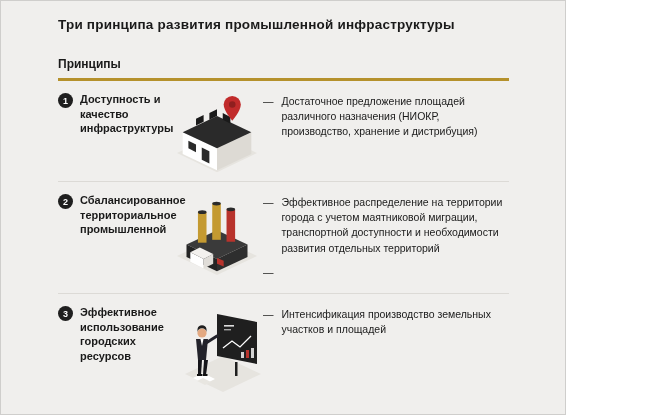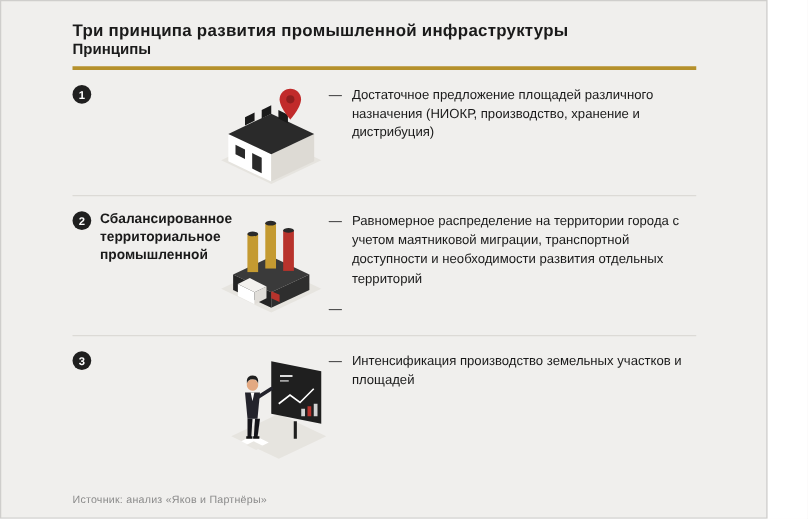--- a/index.html
+++ b/index.html
@@ -1,29 +1,30 @@
 <!DOCTYPE html>
 <html style="--accent: #b5912c; --number_circle: #1f1f1f; --pin_red: #c12b2b; --background: #f0efed;"><head>
 <meta charset="utf-8">
 <style>
   html,body { margin:0; padding:0; background:#ffffff; }
   .canvas {
     position:relative;
-    width:614px; height:415px;
+    width:566px; height:415px;
     box-sizing:border-box;
     background:var(--background,#f0efed);
     border:1px solid #cfcecc;
     font-family:"Liberation Sans", sans-serif;
     color:#1a1a1a;
     overflow:hidden;
     padding-left:40px;
   }
   .inner { position:absolute; left:57px; right:56px; top:0; }
   .title { margin-top:16px; font-size:13.5px; font-weight:bold; letter-spacing:.2px; }
   .header-row {
+    margin-top:25px;
     display:grid; grid-template-columns:205px 1fr;
     font-size:12px; font-weight:bold;
     padding-bottom:7px;
     border-bottom:3px solid var(--accent,#b5912c);
   }
   .row { display:grid; grid-template-columns:112px 93px 1fr; padding:11px 0 4px; }
   .row-1 { min-height:85px; }
   .row-2 { min-height:85px; }
   .row-3 { min-height:100px; }
   .row + .row { border-top:1px solid #dcdad6; }
@@ -53,20 +54,21 @@
 
     <div class="title">Три принципа развития промышленной инфраструктуры</div>
 
     <div class="header-row">
       <div>Принципы</div>
     </div>
 
     <div class="row row-1">
       <div class="principle">
         <div class="num">1</div>
+        <div class="plabel">Доступность и качество инфраструктуры</div>
       </div>
       <div class="illus">
         <svg width="92" height="82" viewBox="0 0 92 86">
           <polygon points="4,62 46,82 88,62 46,42" fill="#e6e4df"></polygon>
           <polygon points="10,40 46,57 46,80 10,63" fill="#ffffff"></polygon>
           <polygon points="46,57 82,40 82,63 46,80" fill="#dddad4"></polygon>
           <polygon points="10,40 46,23 82,40 46,57" fill="#2a2a2a"></polygon>
           <polygon points="24,33 32,29 32,22 24,26" fill="#1a1a1a"></polygon>
           <polygon points="38,27 46,23 46,16 38,20" fill="#1a1a1a"></polygon>
           <polygon points="52,27 60,31 60,24 52,20" fill="#1a1a1a"></polygon>
@@ -103,31 +105,32 @@
           <ellipse cx="60.5" cy="15" rx="4.5" ry="2" fill="#2a2a2a"></ellipse>
           <polygon points="18,60 32,67 32,77 18,70" fill="#ffffff"></polygon>
           <polygon points="32,67 42,62 42,72 32,77" fill="#e0ddd8"></polygon>
           <polygon points="18,60 28,55 42,62 32,67" fill="#f3f1ee"></polygon>
           <polygon points="46,66 53,69 53,75 46,72" fill="#b8332c"></polygon>
         </svg>
       </div>
       <div class="goals">
         <div class="goal">
           <span class="dash">—</span>
-          <span>Равномерное распределение на территории города с учетом маятниковой миграции, транспортной доступности и необходимости развития отдельных территорий</span>
+          <span>Эффективное распределение на территории города с учетом маятниковой миграции, транспортной доступности и необходимости развития отдельных территорий</span>
         </div>
         <div class="goal">
           <span class="dash">—</span>
         </div>
       </div>
     </div>
 
     <div class="row row-3">
       <div class="principle">
         <div class="num">3</div>
+        <div class="plabel">Эффективное использование городских ресурсов</div>
       </div>
       <div class="illus">
         <svg width="92" height="88" viewBox="0 0 92 86">
           <polygon points="14,66 52,84 90,66 52,48" fill="#e6e4df"></polygon>
           <polygon points="46,6 86,14 86,56 46,48" fill="#1f1f1f"></polygon>
           <rect x="64" y="54" width="2.5" height="14" fill="#1f1f1f"></rect>
           <path d="M52,40 L61,33 L69,39 L80,28" stroke="#ffffff" stroke-width="1.3" fill="none"></path>
           <rect x="53" y="17" width="10" height="1.6" fill="#ffffff" opacity="0.85"></rect>
           <rect x="53" y="21" width="7" height="1.4" fill="#ffffff" opacity="0.6"></rect>
           <rect x="70" y="44" width="3" height="6" fill="#ffffff" opacity="0.8"></rect>
@@ -149,14 +152,13 @@
       <div class="goals">
         <div class="goal">
           <span class="dash">—</span>
           <span>Интенсификация производство земельных участков и площадей</span>
         </div>
       </div>
     </div>
 
   </div>
 
-  <div class="source">Источник: анализ «Яков и Партнёры»</div>
 </div>
 
 </body></html>

